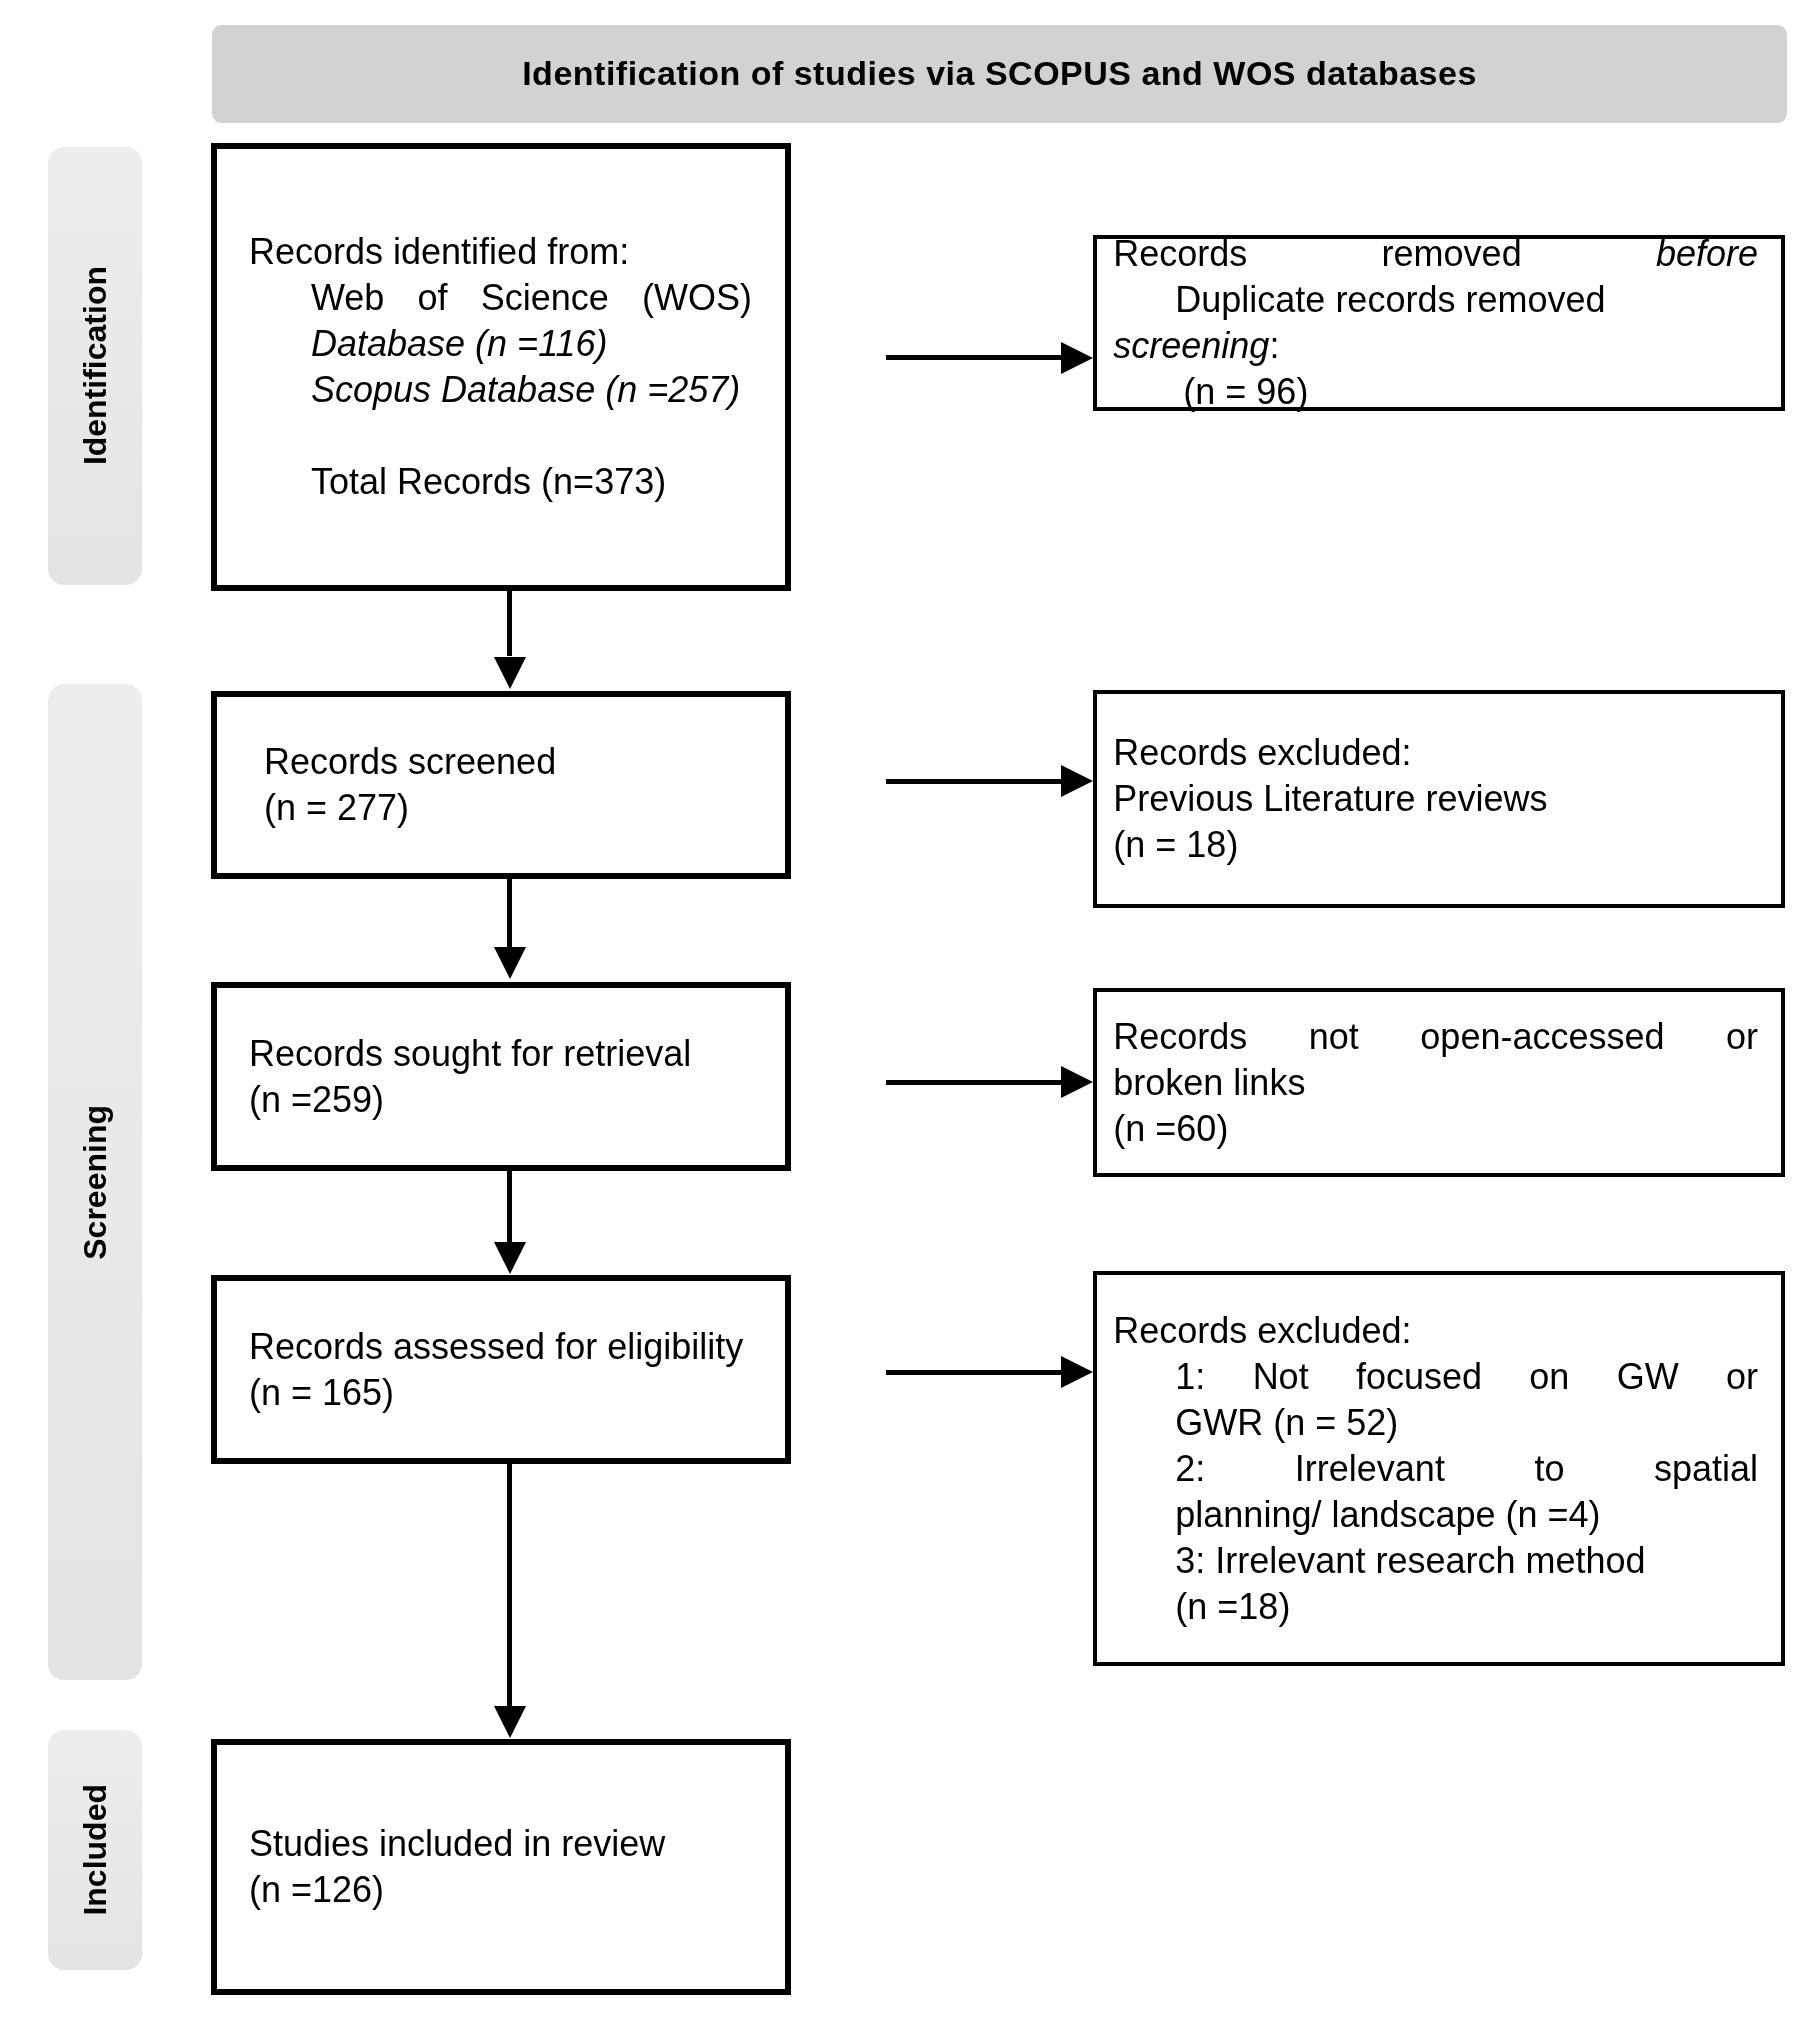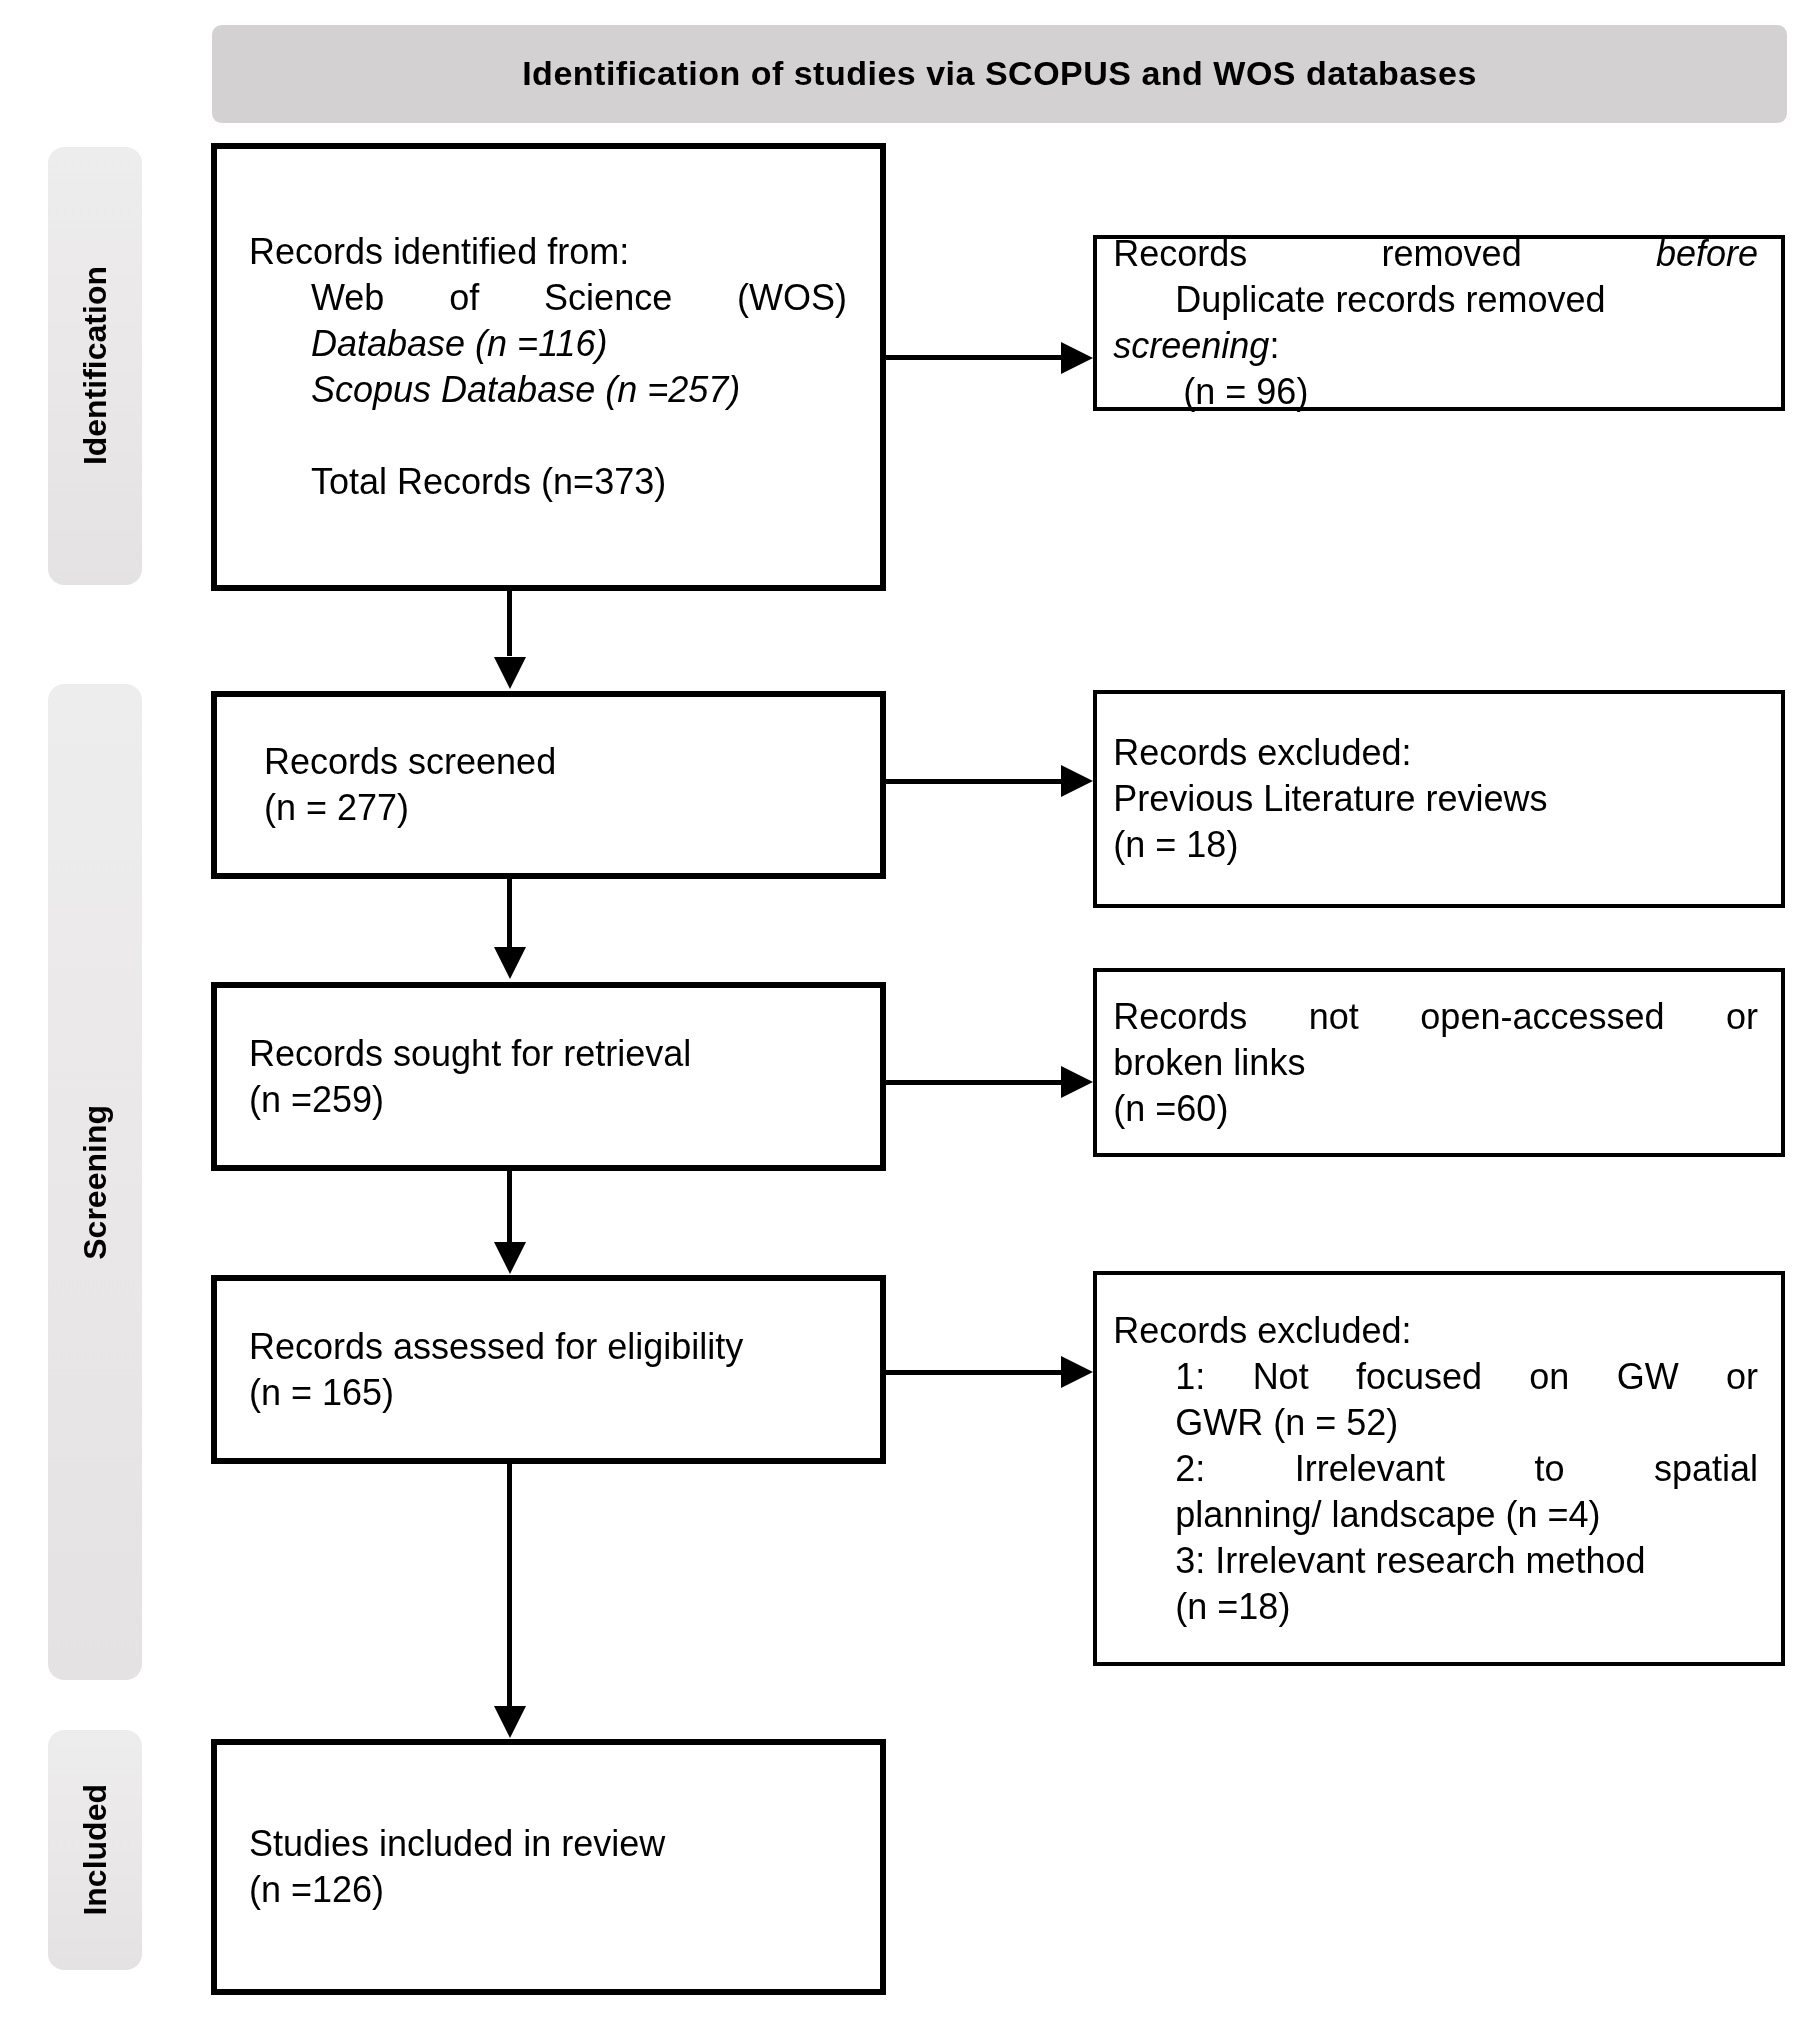--- a/index.html
+++ b/index.html
@@ -58,21 +58,21 @@
     border: 6px solid #000000;
     box-sizing: border-box;
     display: flex;
     flex-direction: column;
     justify-content: center;
     font-size: 36px;
     line-height: 46px;
   }
   .lbox {
     left: 211px;
-    width: 675px;
+    width: 580px;
     padding: 22px 33px 22px 32px;
   }
   .rbox {
     left: 1093px;
     width: 692px;
     border-width: 4.4px;
     padding: 16.3px 23px 16.3px 16.3px;
   }
   .line { text-align: left; }
   .ind  { margin-left: 62px; }
@@ -158,21 +158,21 @@
     <div class="line"><span class="it">screening</span><span>:</span></div>
     <div class="line ind2">(n = 96)</div>
   </div>
 
   <div class="box rbox" style="top:690px;height:218px;">
     <div class="line">Records excluded:</div>
     <div class="line">Previous Literature reviews</div>
     <div class="line">(n = 18)</div>
   </div>
 
-  <div class="box rbox" style="top:968px;height:189px;">
+  <div class="box rbox" style="top:988px;height:189px;">
     <div class="line jl">Records not open-accessed or</div>
     <div class="line">broken links</div>
     <div class="line">(n =60)</div>
   </div>
 
   <div class="box rbox" style="top:1271px;height:395px;">
     <div class="line">Records excluded:</div>
     <div class="line ind jl">1: Not focused on GW or</div>
     <div class="line ind">GWR (n = 52)</div>
     <div class="line ind jl">2: Irrelevant to spatial</div>

